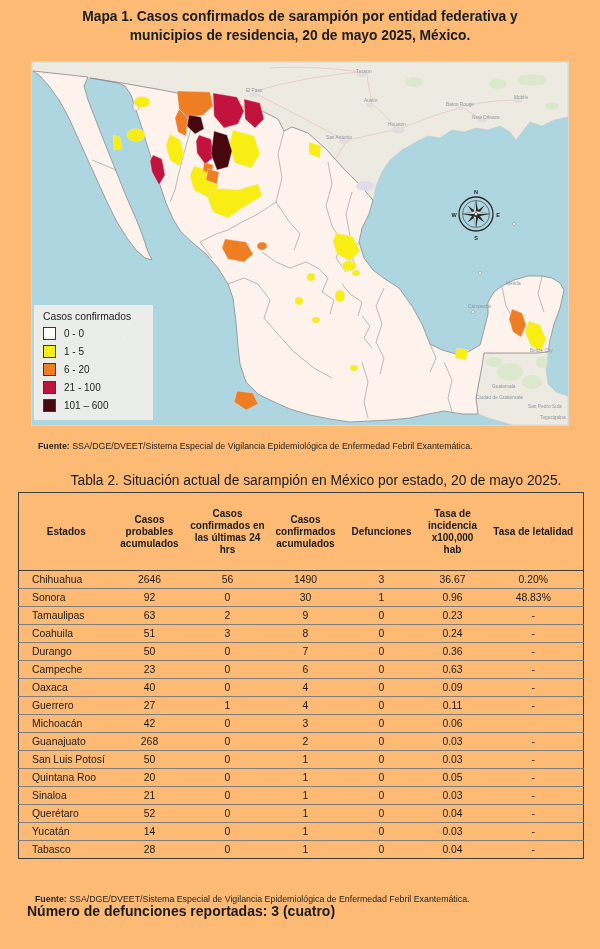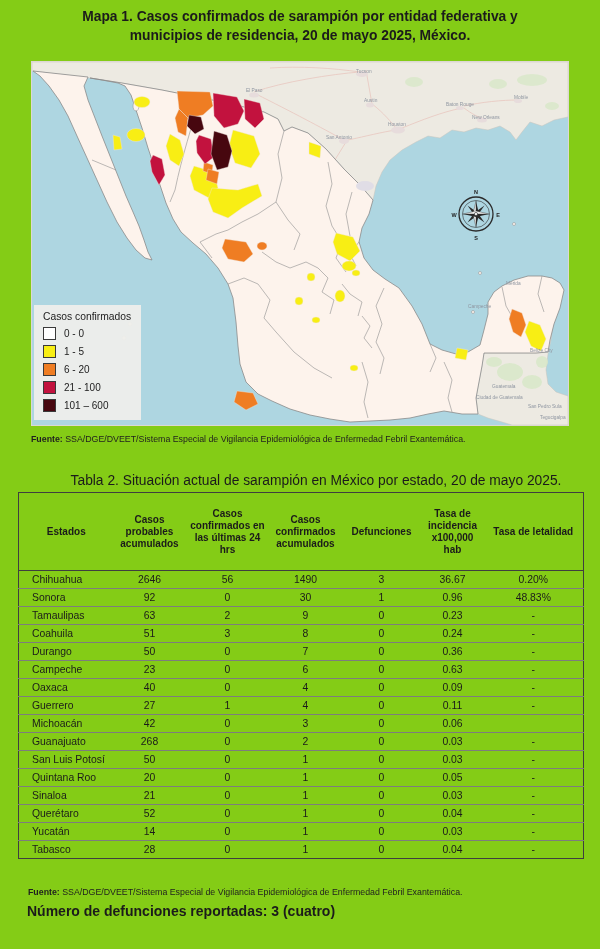--- a/index.html
+++ b/index.html
@@ -1,29 +1,29 @@
 <!DOCTYPE html>
 <html><head>
 <meta charset="utf-8">
 <style>
   html,body{margin:0;padding:0;background:#ffffff;}
-  .page{position:relative;width:600px;height:949px;background:#84cc16;overflow:hidden;
+  .page{position:relative;width:600px;height:949px;background:#fdba74;overflow:hidden;
         font-family:"Liberation Sans",sans-serif;color:#1b1b1b;}
   .map-title{position:absolute;top:7px;left:45px;right:45px;margin:0;
         font-size:13.8px;line-height:19px;text-align:center;font-weight:bold;}
   .map-frame{position:absolute;left:32px;top:62px;width:536px;height:363px;
         outline:1px solid #ddd8d2;background:#aed6e1;}
   .map-frame svg{display:block;}
   .legend{position:absolute;left:2px;bottom:5px;width:90px;
-        background:rgba(238,238,235,0.95);padding:6px 8px 8px 9px;}
+        background:rgba(238,238,235,0.95);padding:6px 20px 8px 9px;}
   .legend-title{font-size:10.3px;color:#222;margin:0 0 3px 0;}
   .legend-item{display:flex;align-items:center;margin-top:5px;}
   .legend-swatch{width:13px;height:13px;border:1px solid #3a3a3a;margin-right:8px;flex:none;box-sizing:border-box;}
   .legend-label{font-size:10px;color:#222;}
-  .source{position:absolute;font-size:8.8px;color:#1f1f1f;margin:1px;white-space:nowrap;}
+  .source{position:absolute;font-size:8.8px;color:#1f1f1f;margin:8px;white-space:nowrap;}
   .source b{font-weight:bold;}
   .src-map{top:433px;left:30px;}
   .src-table{top:886px;left:27px;}
   .table-title{position:absolute;top:457px;left:0;width:100%;margin:16px;text-align:center;
         font-size:13.8px;font-weight:normal;}
   table.cases{position:absolute;top:492px;left:18px;width:565px;border-collapse:collapse;
         border:1.5px solid #3f3f3f;table-layout:fixed;}
   table.cases thead tr{height:78px;}
   table.cases th{font-size:10px;font-weight:bold;text-align:center;vertical-align:middle;
         padding:2px 3px;border-bottom:1.5px solid #3f3f3f;line-height:12px;}

